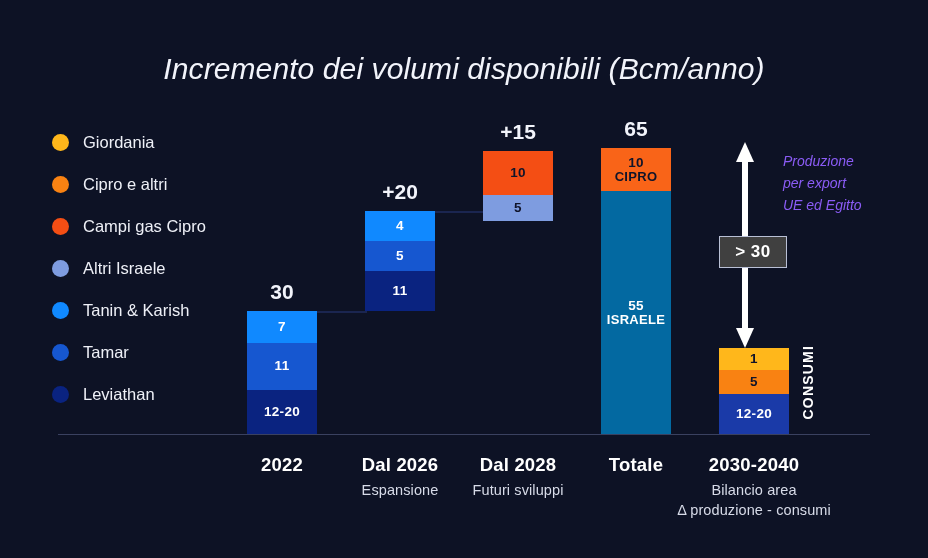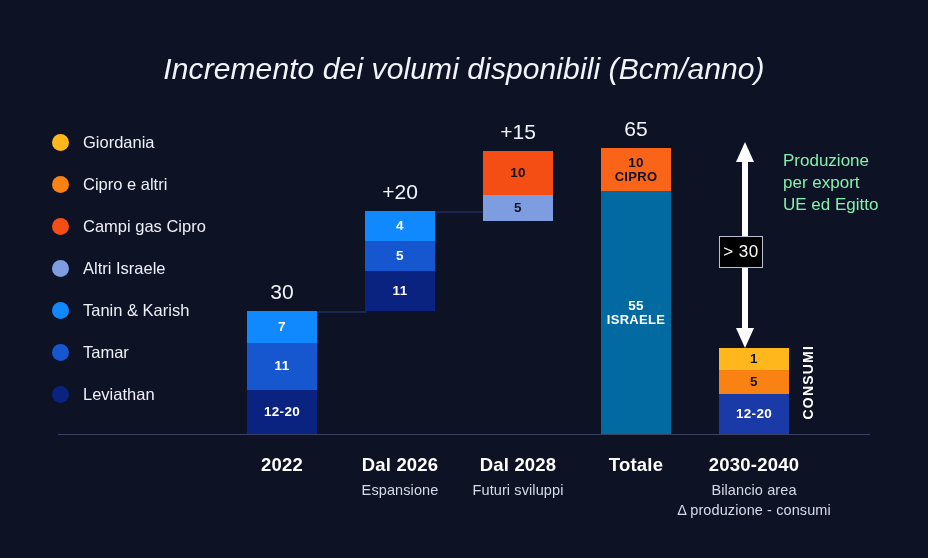--- a/index.html
+++ b/index.html
@@ -96,21 +96,21 @@
   .seg .seg-sub {
     font-size: 13px;
     font-weight: bold;
   }
 
   .bar-total {
     position: absolute;
     width: 70px;
     text-align: center;
     font-size: 21px;
-    font-weight: 400;
+    font-weight: 700;
     color: #f2f4fb;
   }
 
   
   .xlabel {
     position: absolute;
     text-align: center;
     width: 170px;
   }
   .xlabel .xl-main {
@@ -137,41 +137,42 @@
   
   .arrow-svg {
     position: absolute;
     left: 735px;
     top: 142px;
   }
   .gap-box {
     position: absolute;
     left: 719px;
     top: 236px;
-    width: 44px;
+    width: 68px;
     height: 32px;
     border: 1.5px solid #b9c0d6;
-    background: #000000;
+    background: #404040;
     display: flex;
     align-items: center;
     justify-content: center;
     font-size: 17px;
-    font-weight: normal;
+    font-weight: bold;
     color: #ffffff;
     letter-spacing: 0.5px;
     box-sizing: border-box;
   }
   .export-note {
     position: absolute;
     left: 783px;
     top: 150px;
-    font-size: 17px;
+    font-size: 14px;
     line-height: 22px;
-    color: #86efac;
+    color: #8b5cf6;
     white-space: nowrap;
+    font-style: italic;
   }
   .consumi-label {
     position: absolute;
     left: 800px;
     top: 345px;
     font-size: 14px;
     font-weight: bold;
     letter-spacing: 1.2px;
     color: #ffffff;
     writing-mode: vertical-rl;

